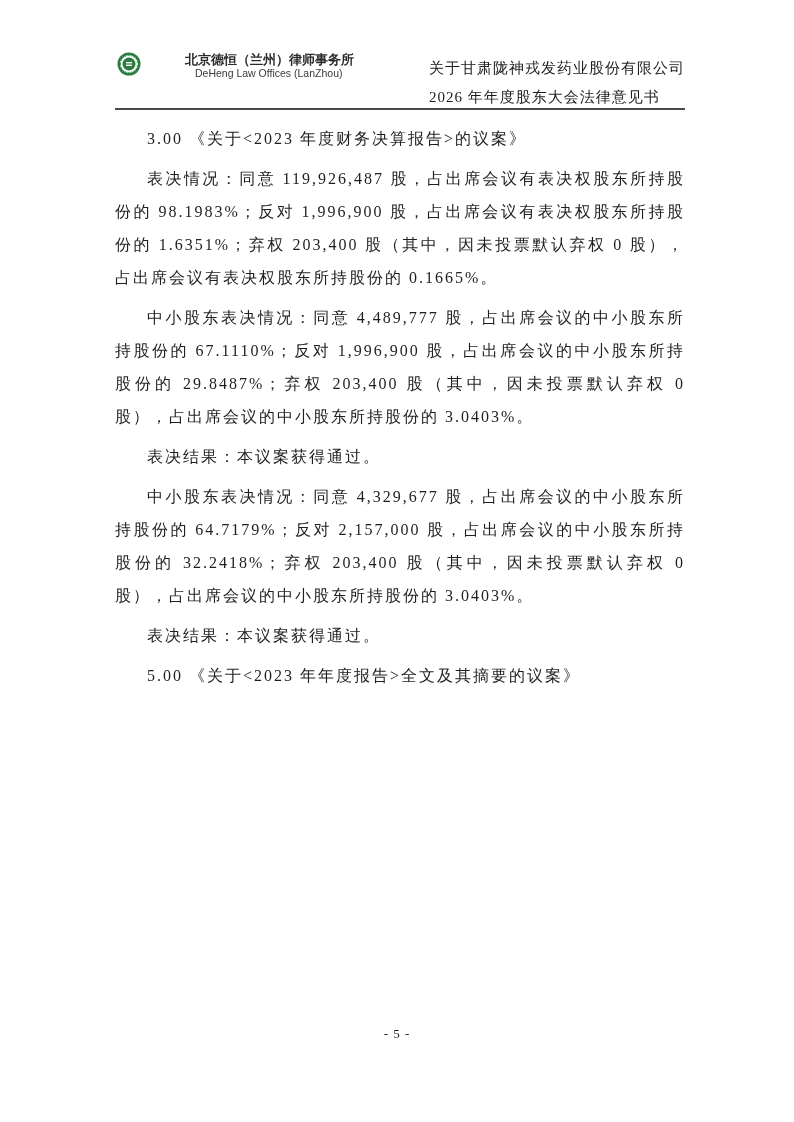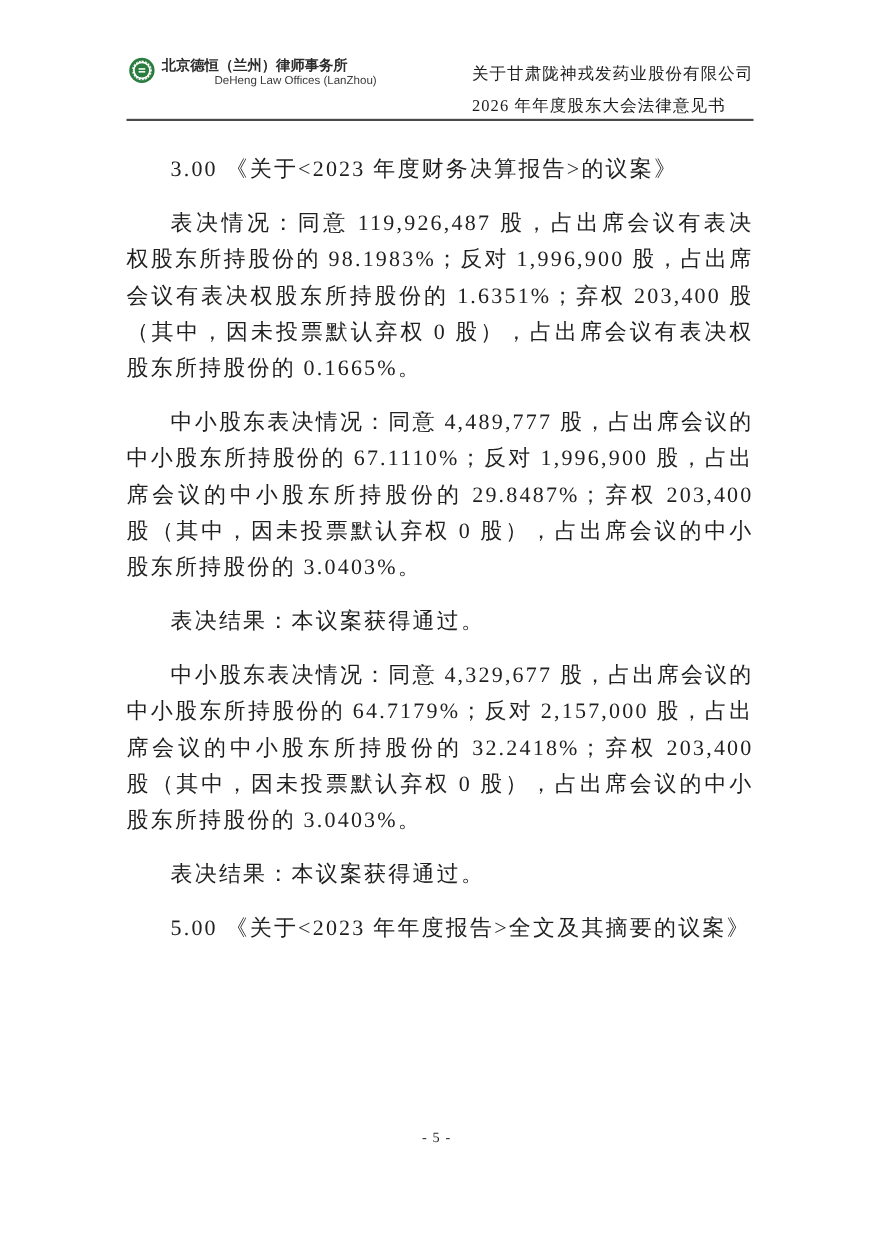--- a/index.html
+++ b/index.html
@@ -38,20 +38,21 @@
     width: 24px;
     height: 24px;
     flex: 0 0 auto;
   }
   .firm-name-zh {
     font-size: 13px;
     font-weight: bold;
     color: #2b2b2b;
     line-height: 15px;
     font-family: "Liberation Sans", "DejaVu Sans", sans-serif;
+    margin-left: 38px;
   }
   .firm-name-en {
     font-size: 10.5px;
     color: #3a3a3a;
     line-height: 13px;
     font-family: "Liberation Sans", "DejaVu Sans", sans-serif;
     padding-left: 48px;
   }
   .header-titles {
     position: absolute;
@@ -65,26 +66,26 @@
     white-space: nowrap;
   }
   
   .doc-body {
     position: absolute;
     top: 122px;
     left: 115px;
     width: 570px;
   }
   .block {
-    font-size: 20px;
+    font-size: 16px;
     line-height: 33px;
     letter-spacing: 2px;
     text-align: justify;
     text-indent: 2em;
-    margin: 16px 0 7px 0;
+    margin: 0 0 7px 0;
   }
   .block.heading {
     text-align: left;
   }
   
   .footer {
     position: absolute;
     top: 1026px;
     left: 0;
     width: 100%;

